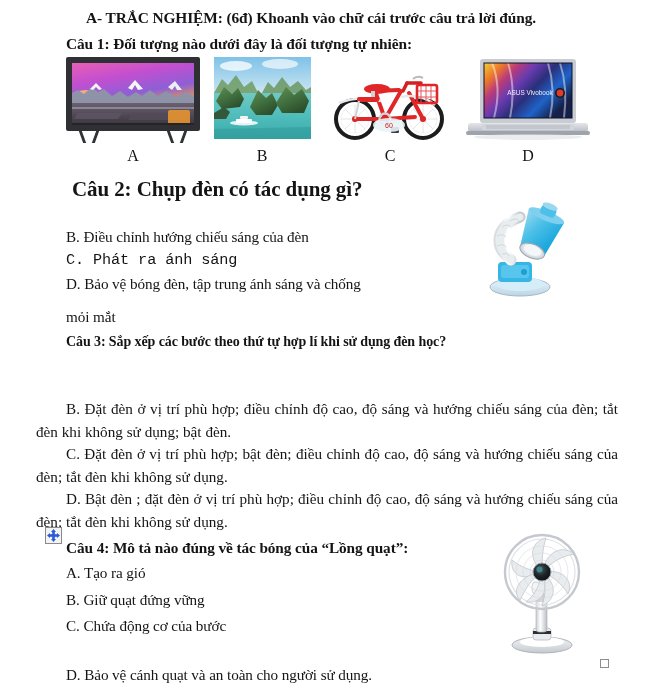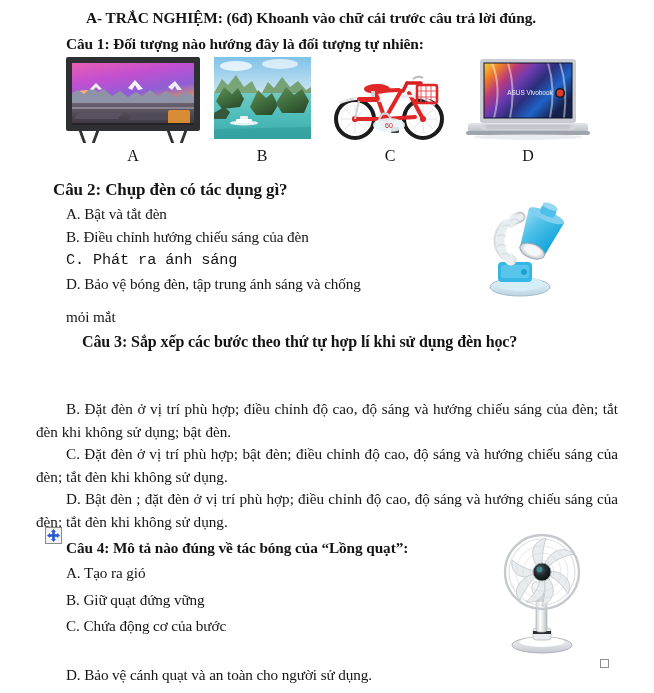--- a/index.html
+++ b/index.html
@@ -60,30 +60,30 @@
   
   .bay{left:150px;width:97px;height:82px;overflow:hidden;}
 
   
   .bike{left:265px;width:120px;height:86px;}
 
   
   .laptop{left:400px;width:128px;height:86px;}
 
   
-  #q2{left:53px;top:179px;font-size:17px;}
+  #q2{left:72px;top:179px;font-size:21px;}
   .opt{left:66px;font-size:15.2px;}
   #q2a{top:203px;} #q2b{top:226px;} #q2c{top:250px;font-family:Liberation Mono, monospace;}
   #q2d{top:273px;} #q2d2{top:306px;}
 
   
   #lamp{position:absolute;left:462px;top:192px;width:118px;height:105px;}
 
   
-  #q3{left:82px;top:331px;font-size:16px;}
+  #q3{left:66px;top:331px;font-size:14px;}
   .para{
     position:absolute;left:36px;width:582px;
     font-size:15.2px;line-height:22.5px;
     text-indent:30px;text-align:justify;
   }
   #q3a{top:353px;} #q3b{top:398px;} #q3c{top:443px;} #q3d{top:488px;}
 
   
   #movehandle{
     position:absolute;left:45px;top:527px;width:17px;height:17px;
@@ -104,21 +104,21 @@
   }
   svg{display:block;}
 </style>
 </head>
 <body>
 
 <div class="page">
 
   <div class="line bold" id="heading">A- TRẮC NGHIỆM: (6đ) Khoanh vào chữ cái trước câu trả lời đúng.</div>
 
-  <div class="line bold" id="q1">Câu 1: Đối tượng nào hướng đây là đối tượng tự nhiên:</div>
+  <div class="line bold" id="q1">Câu 1: Đối tượng nào dưới đây là đối tượng tự nhiên:</div>
 
   <div id="picrow">
 
     <div class="pic tv">
       <div class="tv-screen">
         <div class="tv-img">
           <svg width="128" height="68" viewBox="0 0 128 68" preserveAspectRatio="none">
             <defs>
               <linearGradient id="sky" x1="0" y1="0" x2="0.35" y2="1">
                 <stop offset="0" stop-color="#e85fb4"></stop>
@@ -287,21 +287,20 @@
 
   <div class="piclabels">
     <div class="piclabel" style="left:49px;">A</div>
     <div class="piclabel" style="left:178px;">B</div>
     <div class="piclabel" style="left:306px;">C</div>
     <div class="piclabel" style="left:444px;">D</div>
   </div>
 
   <div class="line bold" id="q2">Câu 2: Chụp đèn có tác dụng gì?</div>
 
-  <div class="line opt" id="q2a">A. Bật và tắt đèn</div>
   <div class="line opt" id="q2b">B. Điều chỉnh hướng chiếu sáng của đèn</div>
   <div class="line opt" id="q2c">C. Phát ra ánh sáng</div>
   <div class="line opt" id="q2d">D. Bảo vệ bóng đèn, tập trung ánh sáng và chống</div>
   <div class="line opt" id="q2d2">mỏi mắt</div>
 
   <div id="lamp">
     <svg width="118" height="105" viewBox="0 0 118 105">
       <defs>
         <linearGradient id="shade" x1="0" y1="0" x2="1" y2="0.5">
           <stop offset="0" stop-color="#9ad8f0"></stop>

